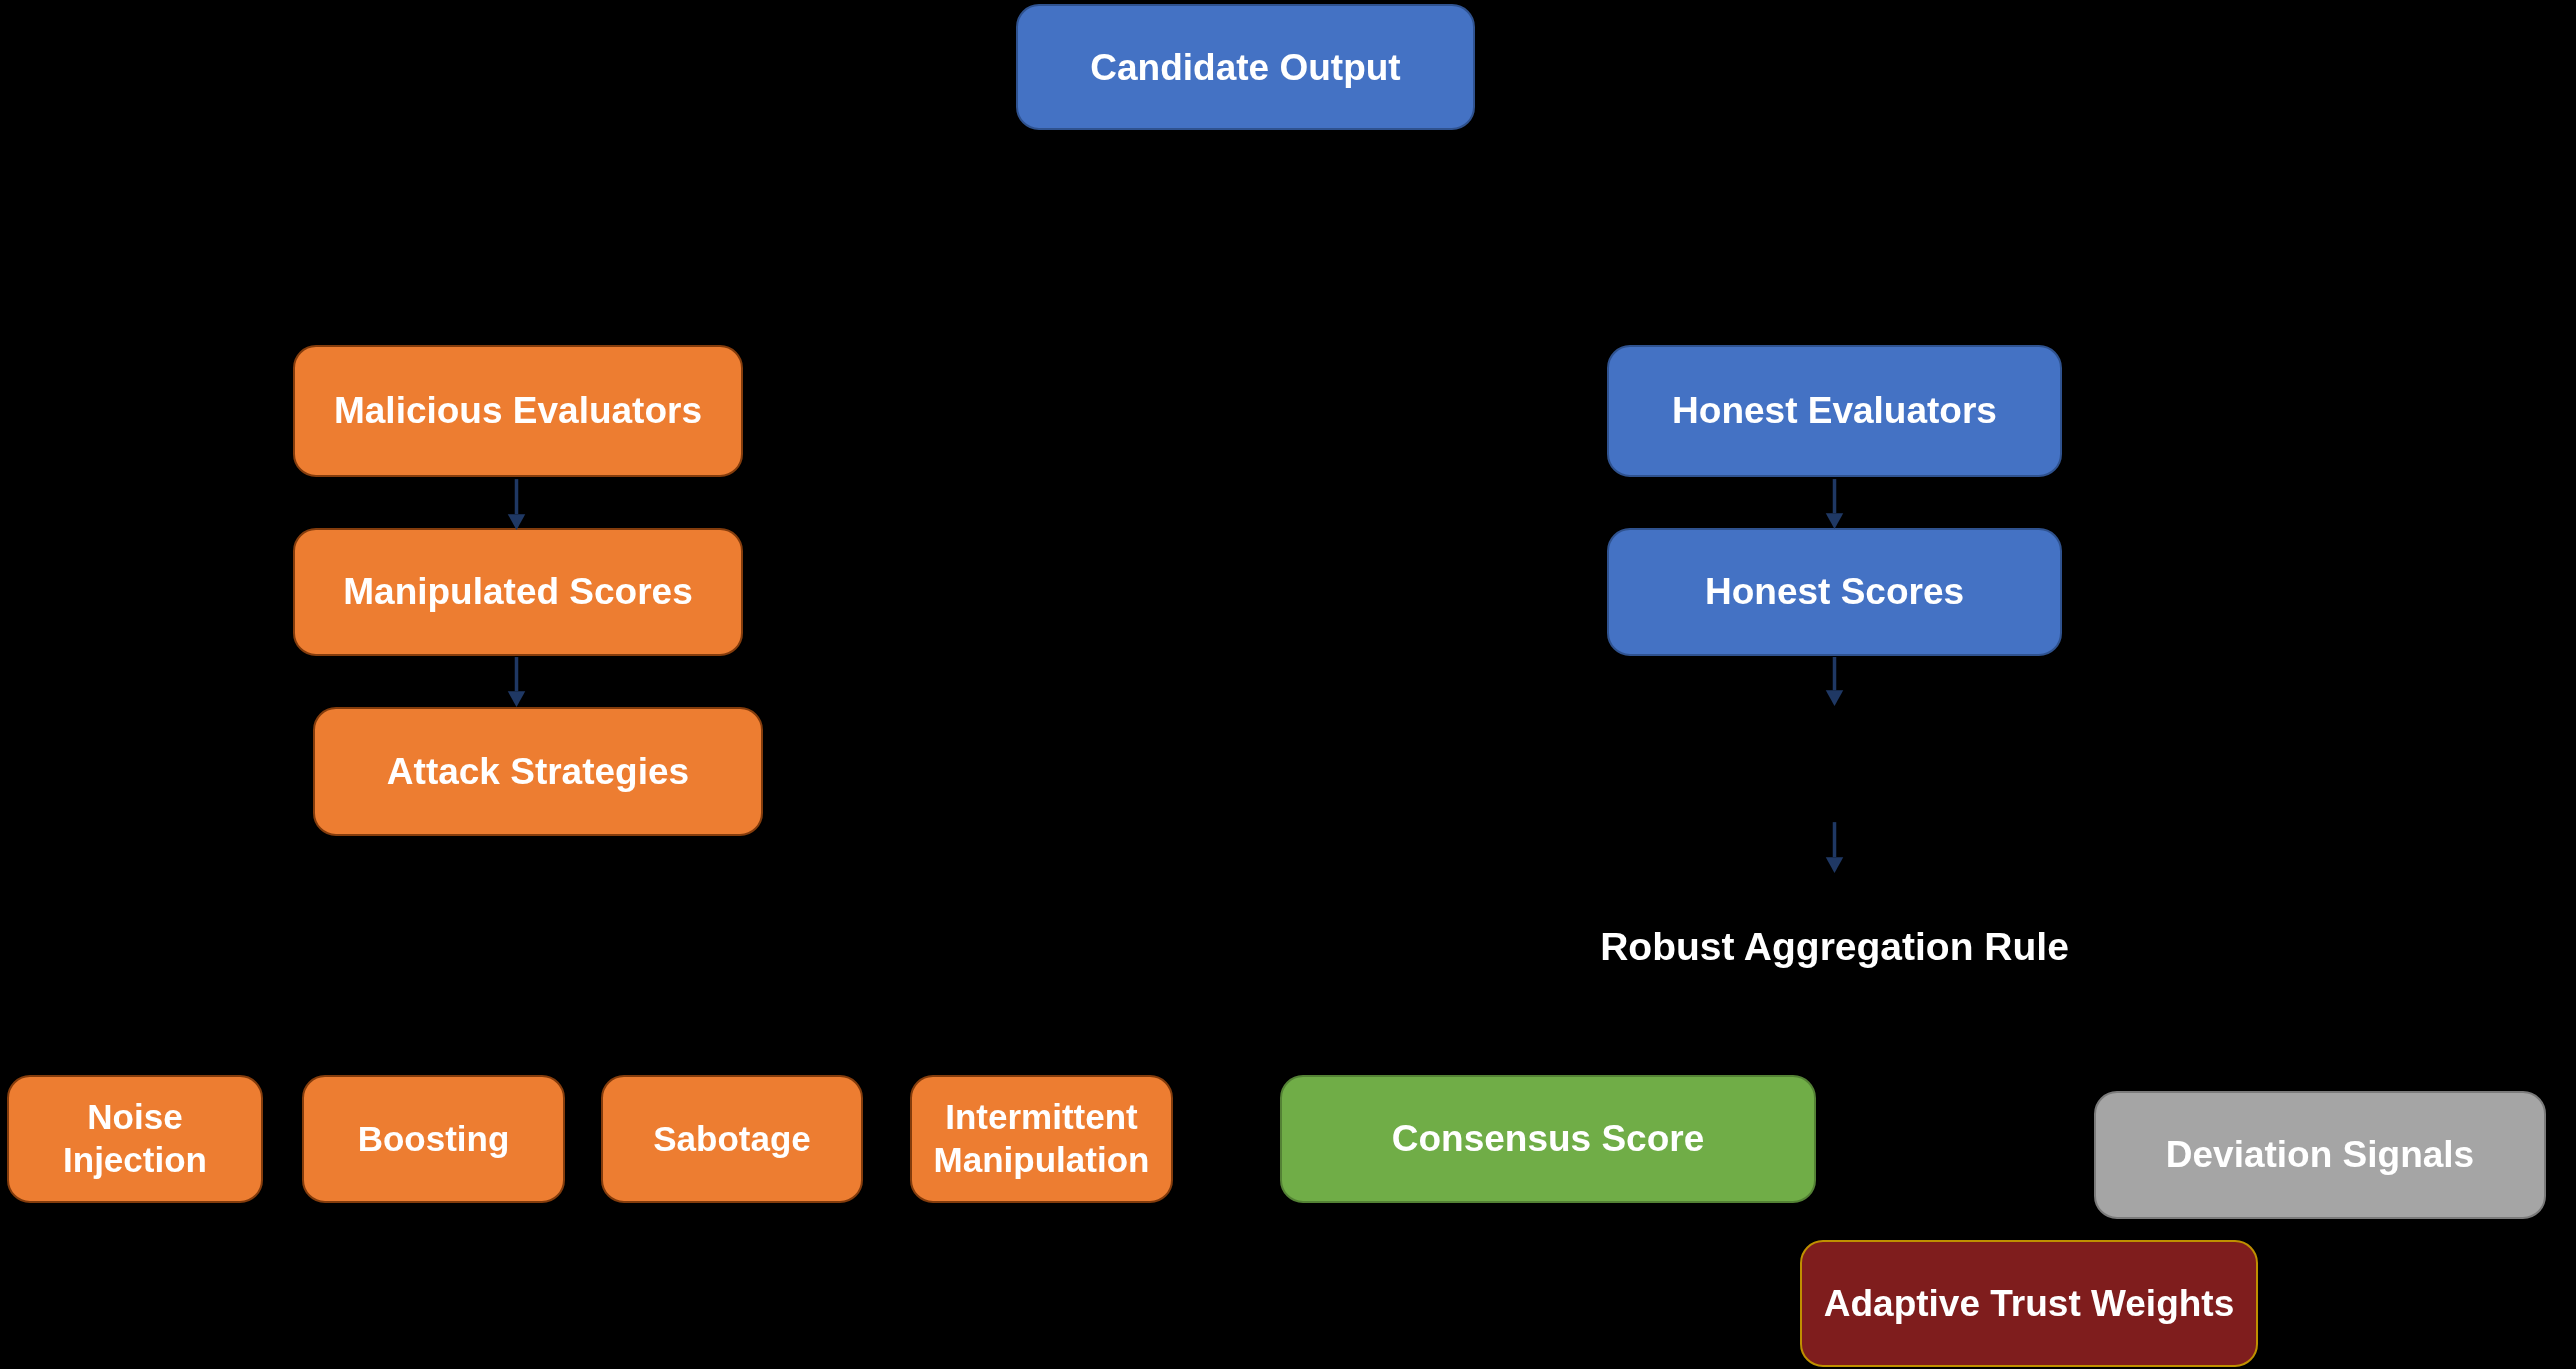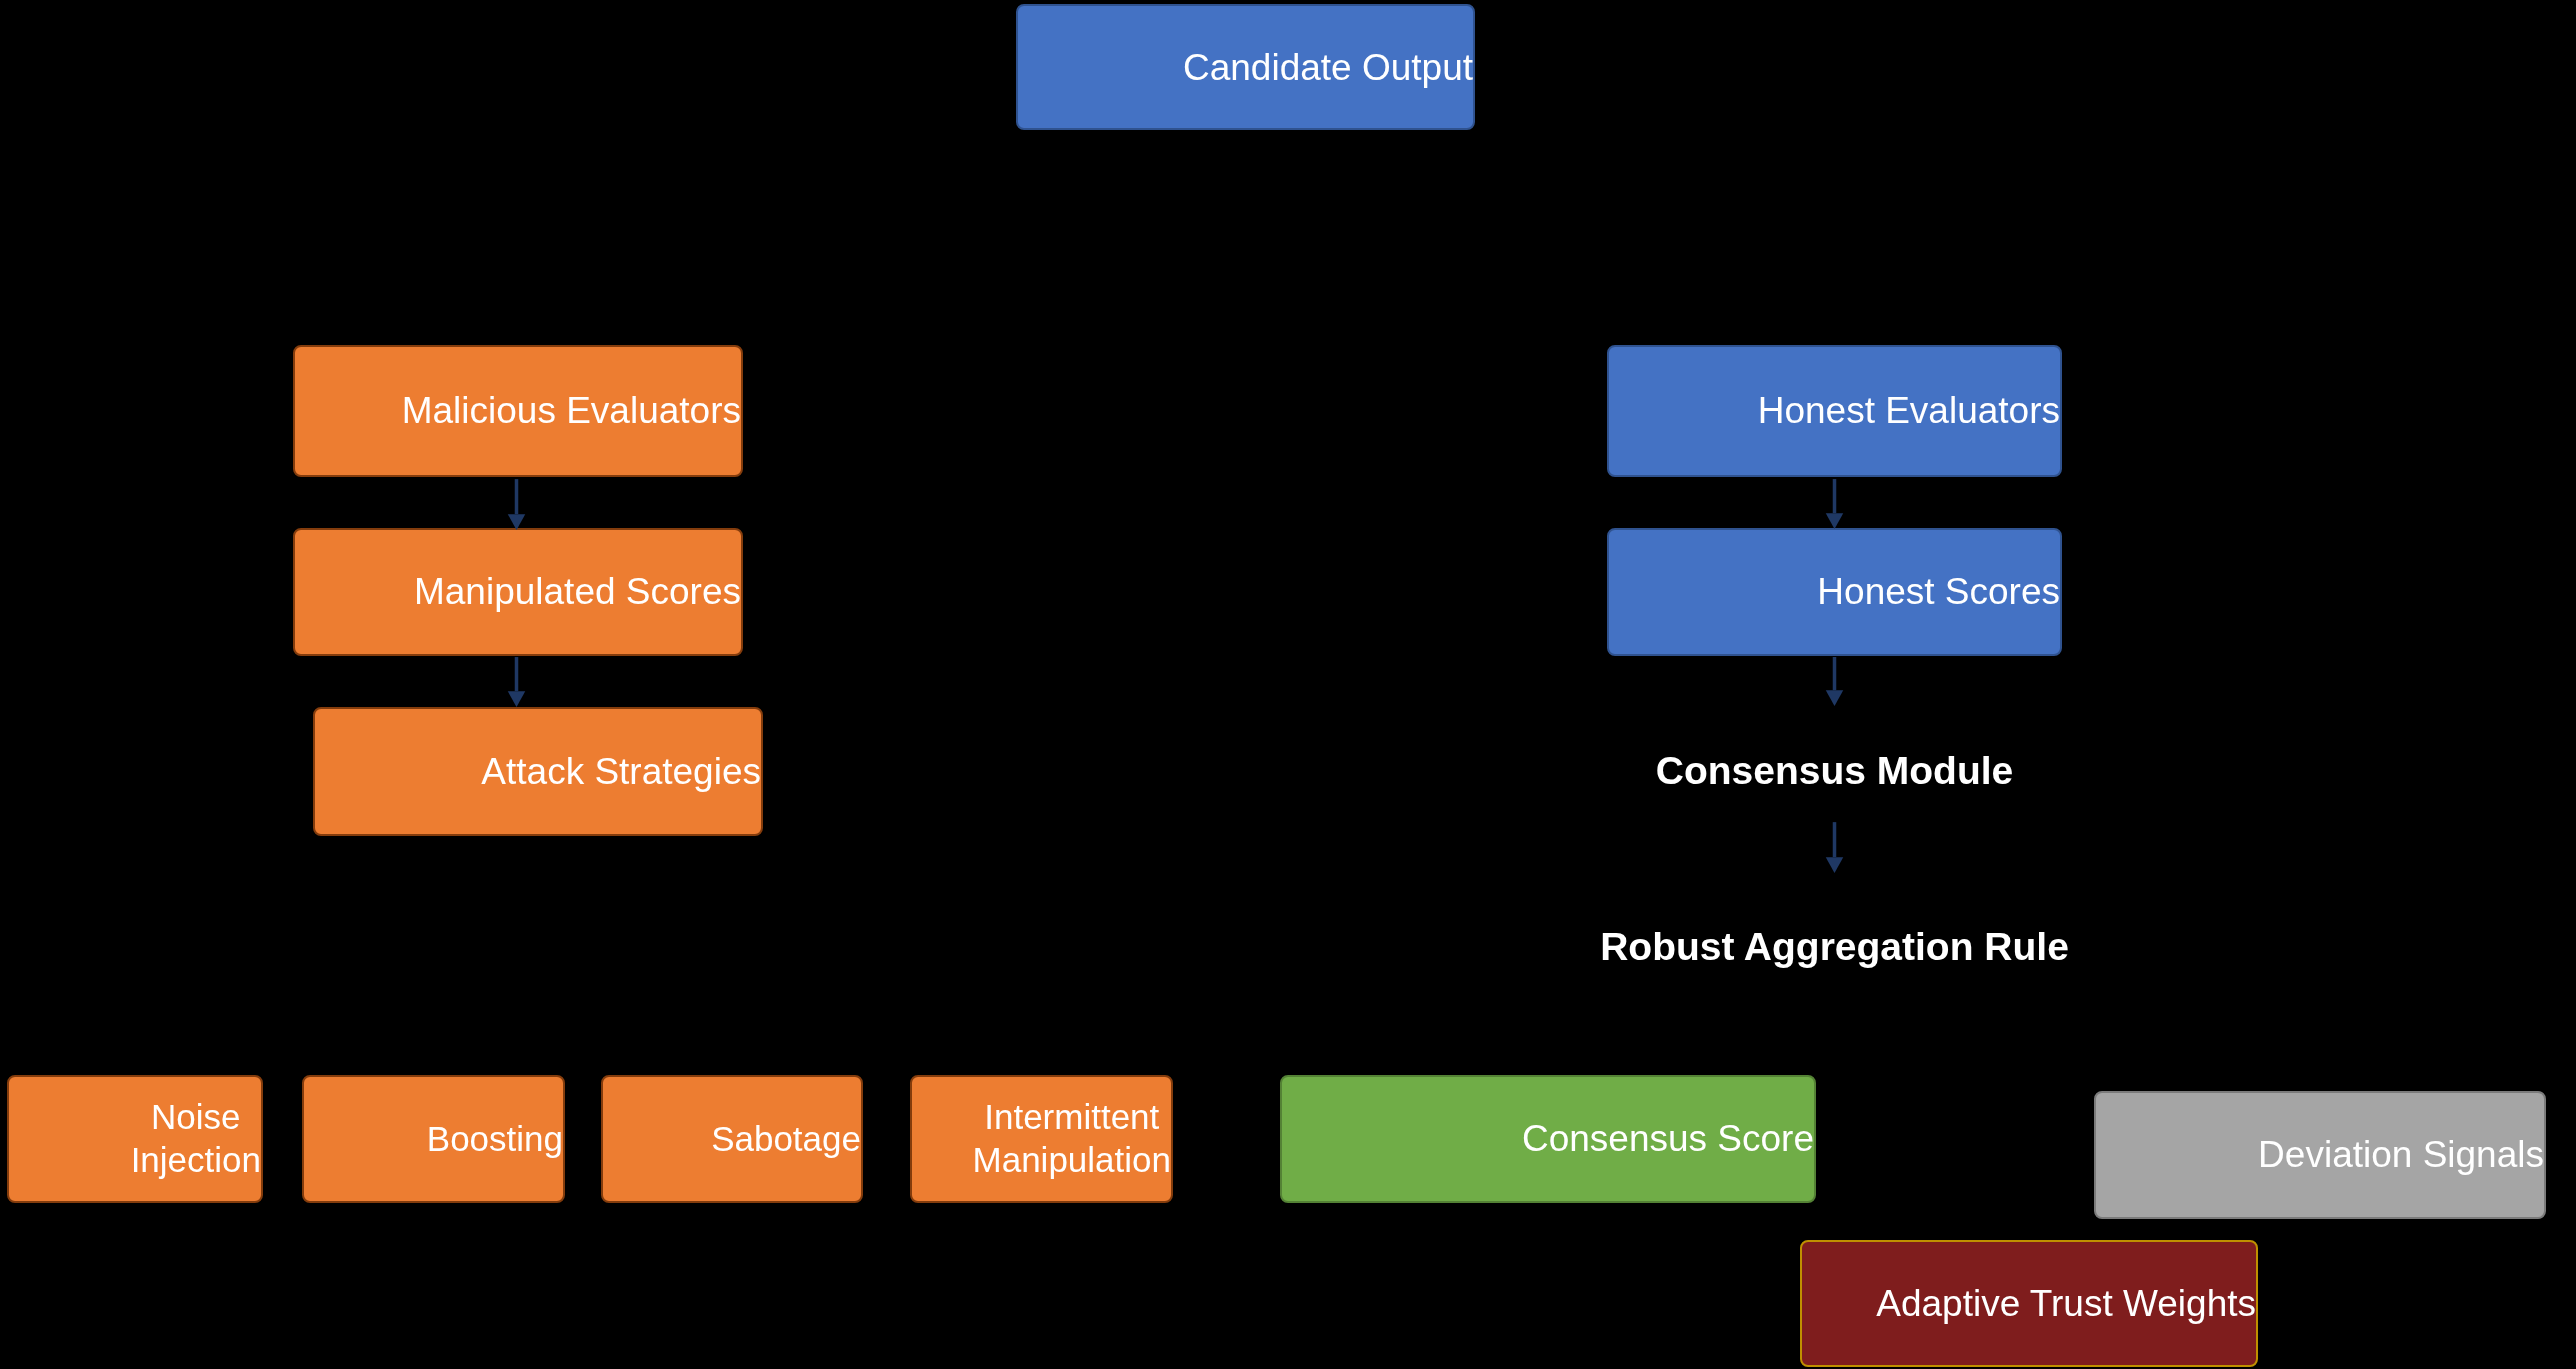--- a/index.html
+++ b/index.html
@@ -5,24 +5,24 @@
   html,body{margin:0;padding:0;background:#000;}
   .stage{
     position:relative;
     width:2576px;height:1370px;
     background:#000000;
     font-family:"Liberation Sans", sans-serif;
     overflow:hidden;
   }
   .node{
     position:absolute;
-    display:flex;align-items:center;justify-content:flex-end;
+    display:flex;align-items:center;justify-content:center;
     text-align:center;
-    color:#ffffff;font-weight:400;
-    border-radius:8px;
+    color:#ffffff;font-weight:700;
+    border-radius:23px;
     box-sizing:border-box;
     line-height:1.22;
   }
   .node span{display:block;}
   .fill-blue  {background:#4472C4;border:2.6px solid #2F528F;}
   .fill-orange{background:#ED7D31;border:2.6px solid #843C0C;}
   .fill-green {background:#70AD47;border:2.6px solid #548235;}
   .fill-gray  {background:#A5A5A5;border:2.6px solid #7B7B7B;margin-top:16px;}
   .fill-gold  {background:#7f1d1d;border:2.6px solid #BF9000;}
   .text-node{
@@ -84,23 +84,20 @@
   </div>
 
   <div id="n-honest-ev" class="node fill-blue fs-main">
     <span>Honest Evaluators</span>
   </div>
 
   <div id="n-honest-sc" class="node fill-blue fs-main">
     <span>Honest Scores</span>
   </div>
 
-  <div id="t-consensus-module" class="text-node fs-label">
-    <span>Consensus Module</span>
-  </div>
 
   <div id="t-robust-rule" class="text-node fs-label">
     <span>Robust Aggregation Rule</span>
   </div>
 
   <div id="n-boosting" class="node fill-orange fs-small">
     <span>Boosting</span>
   </div>
 
   <div id="n-noise" class="node fill-orange fs-small">

